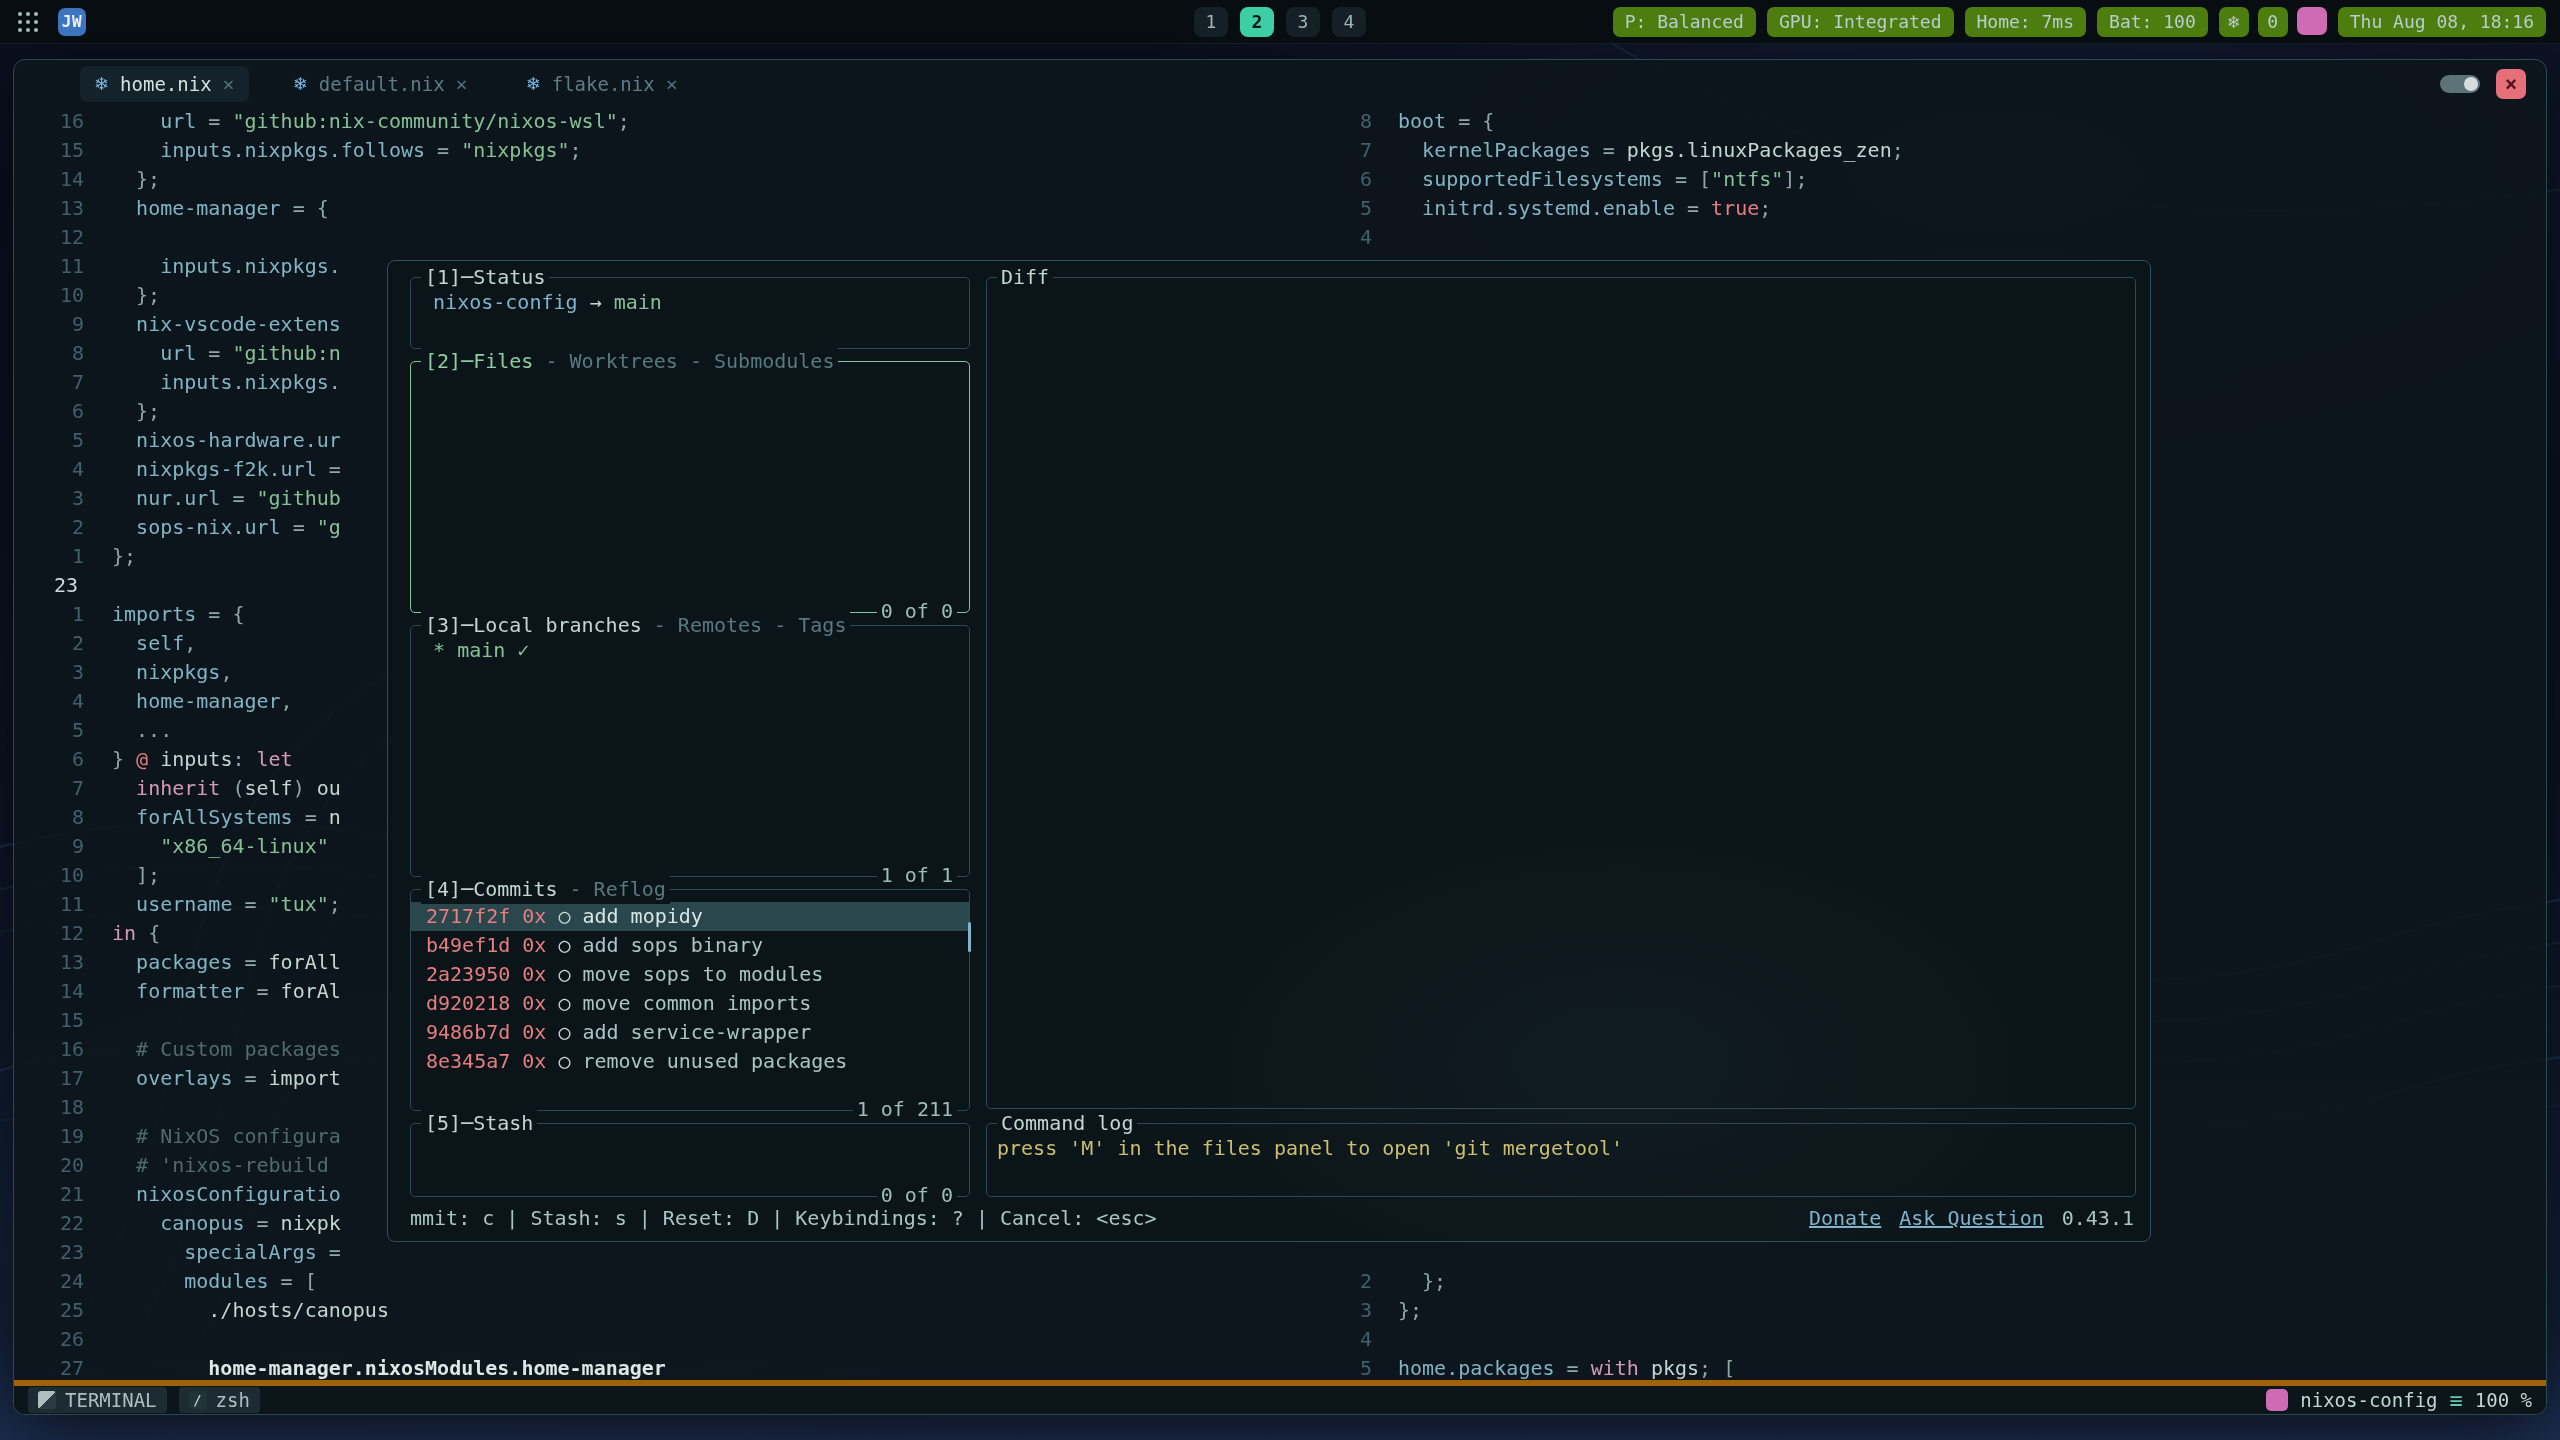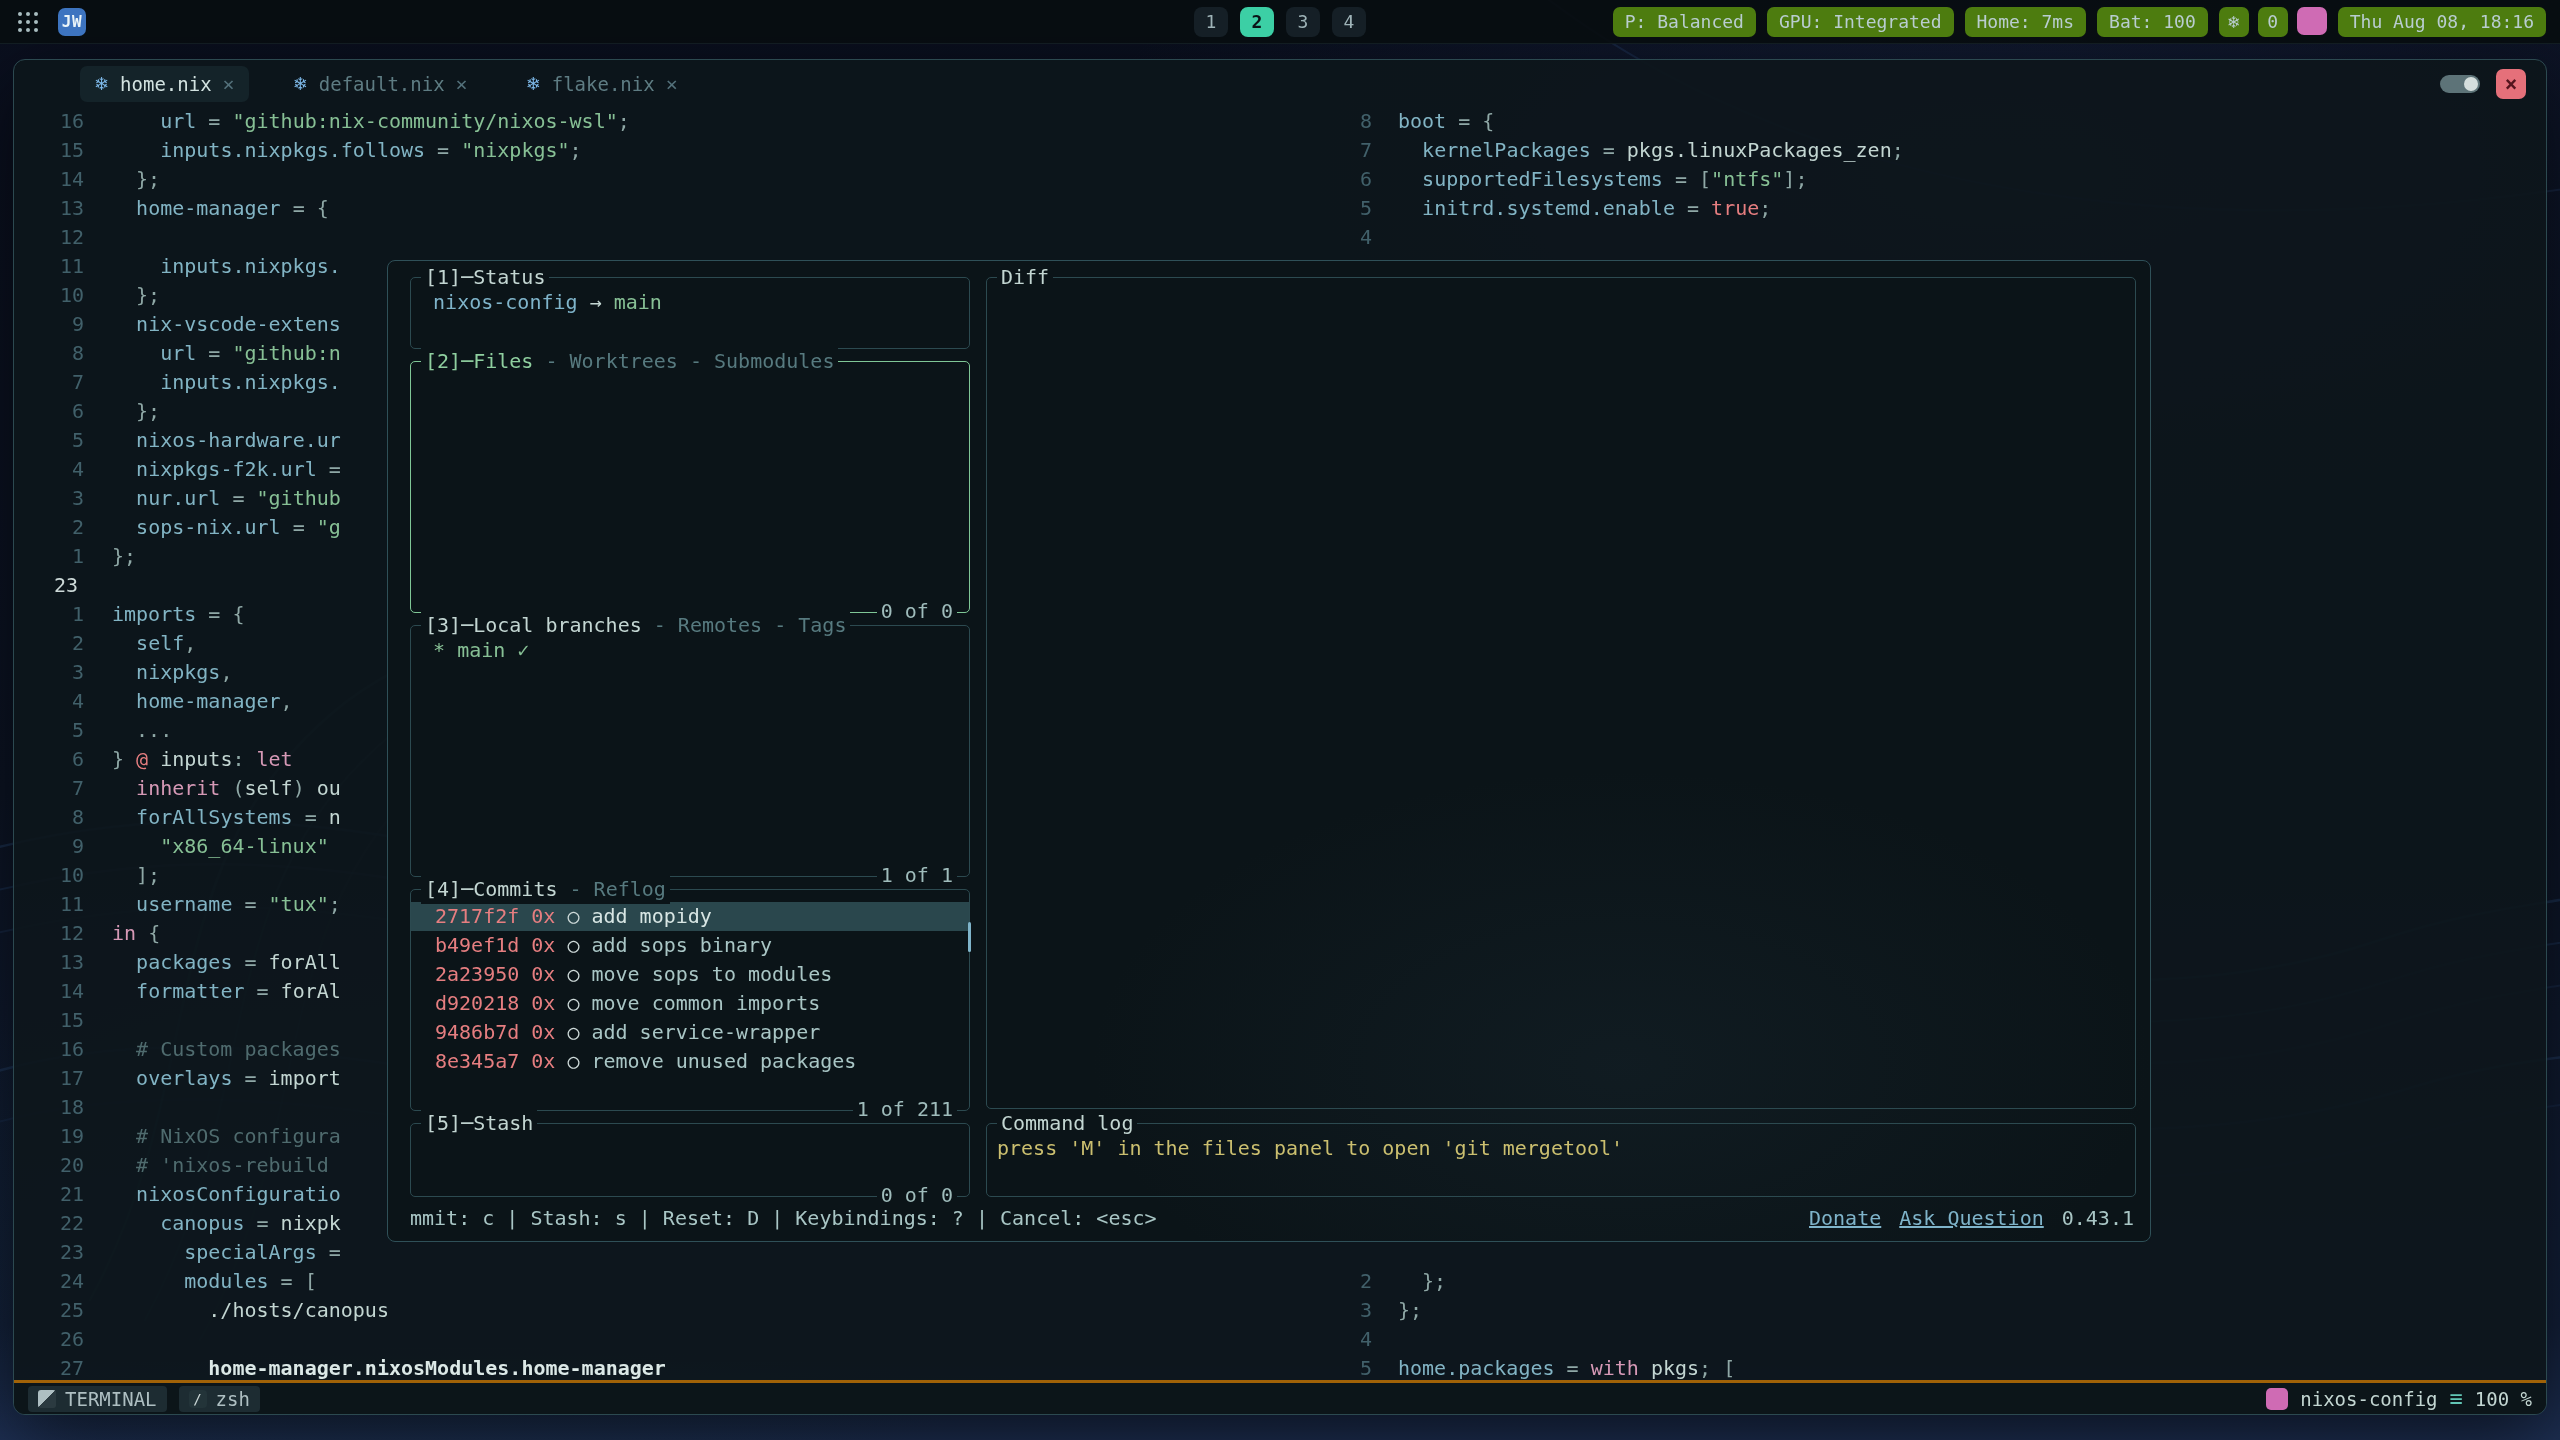--- a/index.html
+++ b/index.html
@@ -74,37 +74,37 @@
   .pt-num,.pt-dash,.pt-label{color:#c3d6d2}
   .focused .pt-num,.focused .pt-dash,.focused .pt-label{color:#8fcf9f}
   .pt-suffix{color:#577a7f}
   .panel-count{position:absolute;bottom:-14px;right:12px;background:#0b1418;padding:0 4px;color:#9fbcbb;line-height:29px;height:29px}
   .panel-body{padding:10px 10px;overflow:hidden;white-space:pre;line-height:29px}
   .p-status{height:72px}.p-files{height:252px}.p-branches{height:252px}.p-commits{height:222px}.p-stash{height:74px}
   .p-diff{flex:1}.p-cmdlog{height:74px}
   .st-repo{color:#7fb4ca}.st-arrow{color:#c3d6d2}.st-branch{color:#87c095}
   .br-row{color:#87c095}
   .commit-list{padding-top:12px}
-  .commit{display:flex;height:29px;line-height:29px;padding:0 24px;white-space:pre}
+  .commit{display:flex;height:29px;line-height:29px;padding:0 15px;white-space:pre}
   .commit.sel{background:#2a474d}
   .c-hash{color:#e67e80;margin-right:12px}
   .c-author{color:#e67e80;margin-right:12px}
   .c-node{color:#cdd9d8;margin-right:12px}
   .c-msg{color:#a9c6c5}
   .commit.sel .c-msg{color:#d8e6e4}
   .scrollthumb{position:absolute;right:-2px;top:32px;width:3px;height:30px;background:#7fb4ca;border-radius:2px}
   .cmdlog-text{color:#cbbf6f}
   .lg-hints{position:absolute;left:22px;right:16px;bottom:8px;display:flex;height:29px;line-height:29px;white-space:pre}
   .hint-text{color:#a9c6c5}
   .lg-links{margin-left:auto;display:flex;gap:18px}
   .lg-link{color:#7fb4ca;text-decoration:underline}
   .lg-ver{color:#a9c6c5}
 
   
-  .statusbar{height:34px;flex:0 0 34px;background:#0c1519;border-top:3px solid #a16207;display:flex;
+  .statusbar{height:34px;flex:0 0 34px;background:#0c1519;border-top:6px solid #a16207;display:flex;
     align-items:center;padding:0 14px;gap:12px;font-size:19px;color:#aebfc2}
   .sb-chip{display:flex;align-items:center;gap:9px;background:#1d2c32;border-radius:4px;padding:2px 10px}
   .sb-term-ic{width:18px;height:18px;border-radius:3px;background:linear-gradient(135deg,#aebfc2 50%,#2b3a40 50%)}
   .sb-shell-ic{width:18px;height:18px;border-radius:4px;background:#233439;color:#cdd9d8;display:flex;
     align-items:center;justify-content:center;font-size:14px}
   .sb-right{margin-left:auto;display:flex;align-items:center;gap:12px}
   .sb-git-ic{width:22px;height:22px;border-radius:5px;background:#cf6bb4}
   .sb-list-ic{color:#62c6b5;font-size:22px}
   .sb-label{color:#c3d6d2}
 </style>

